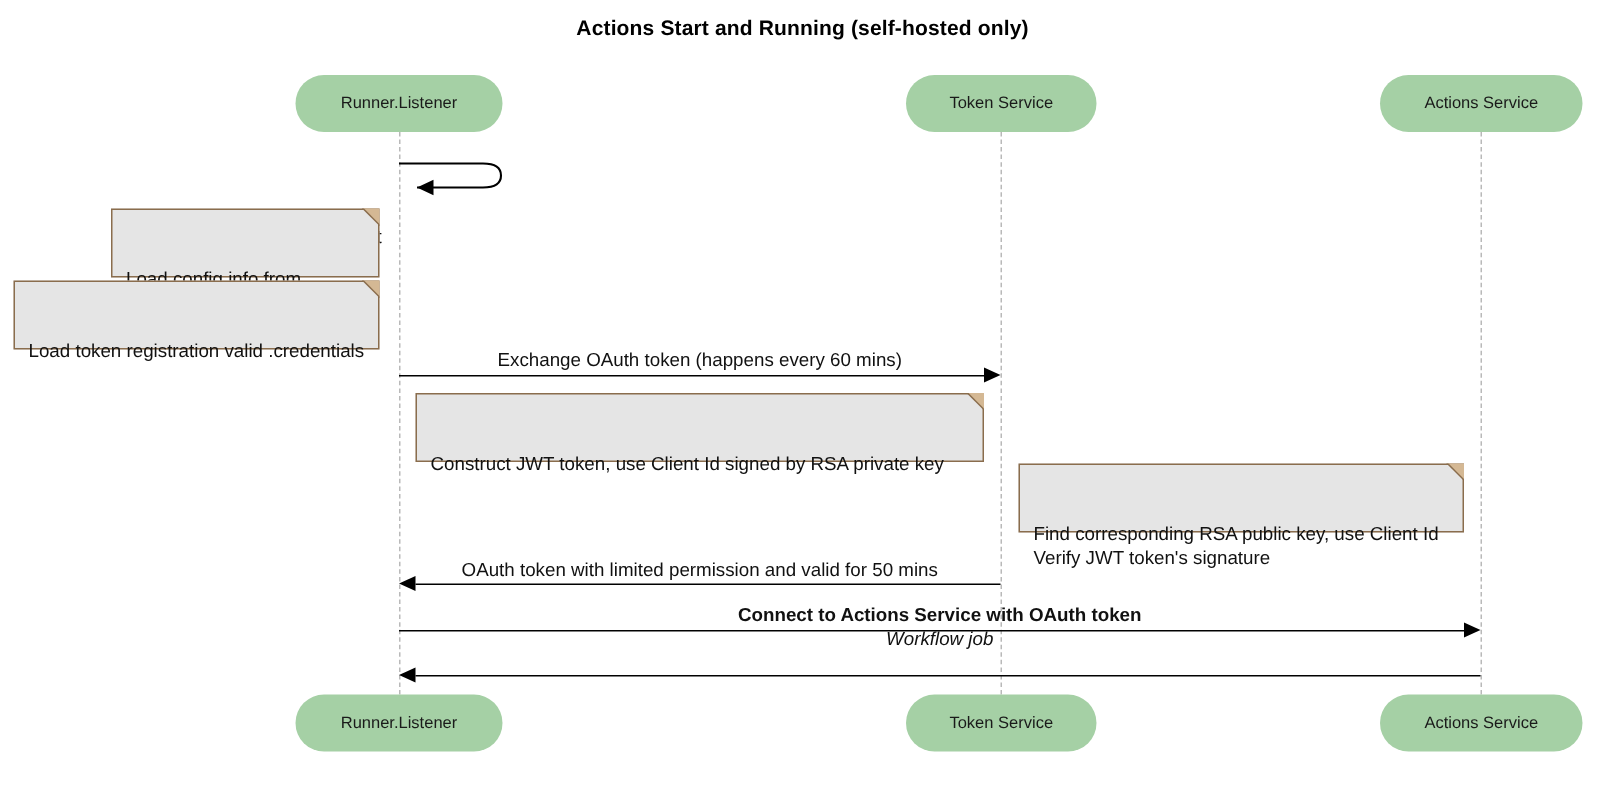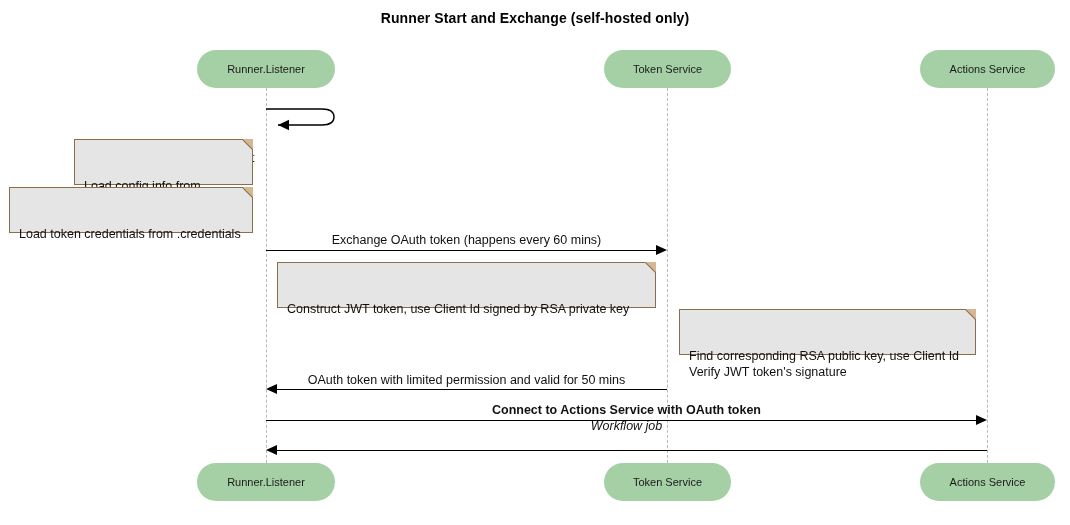--- a/index.html
+++ b/index.html
@@ -126,21 +126,21 @@
     position: absolute;
     left: 264px;
     top: 100px;
     width: 80px;
     height: 34px;
   }
 </style>
 </head>
 <body>
 
-<div id="diagram-title">Runner Start and Exchange (self-hosted only)</div>
+<div id="diagram-title">Actions Start and Running (self-hosted only)</div>
 
 <div class="lifeline" style="left:266px;"></div>
 <div class="lifeline" style="left:667px;"></div>
 <div class="lifeline" style="left:987px;"></div>
 
 <div class="participant" style="left:197px; top:50px; width:138px;">
   <span>Runner.Listener</span>
 </div>
 <div class="participant" style="left:604px; top:50px; width:127px;">
   <span>Token Service</span>
@@ -155,21 +155,21 @@
   <polygon points="14,25 25,19.8 25,30.2" fill="#000000"></polygon>
 </svg>
 
 <div class="note" style="left:74px; top:139px; width:179px; height:30px;">
   <span>Load config info from .runner</span>
   <span class="dogear"></span>
   <span class="dogear-edge"></span>
 </div>
 
 <div class="note" style="left:9px; top:187px; width:244px; height:30px;">
-  <span>Load token credentials from .credentials</span>
+  <span>Load token registration valid .credentials</span>
   <span class="dogear"></span>
   <span class="dogear-edge"></span>
 </div>
 
 <div class="msg-label" style="left:266px; top:233px; width:401px;">Exchange OAuth token (happens every 60 mins)</div>
 <div class="msg" style="left:266px; top:250px; width:390px;"></div>
 <div class="arrowhead arrow-right" style="left:656px; top:244.5px;"></div>
 
 <div class="note" style="left:277px; top:262px; width:379px; height:30px;">
   <span>Construct JWT token, use Client Id signed by RSA private key</span>

